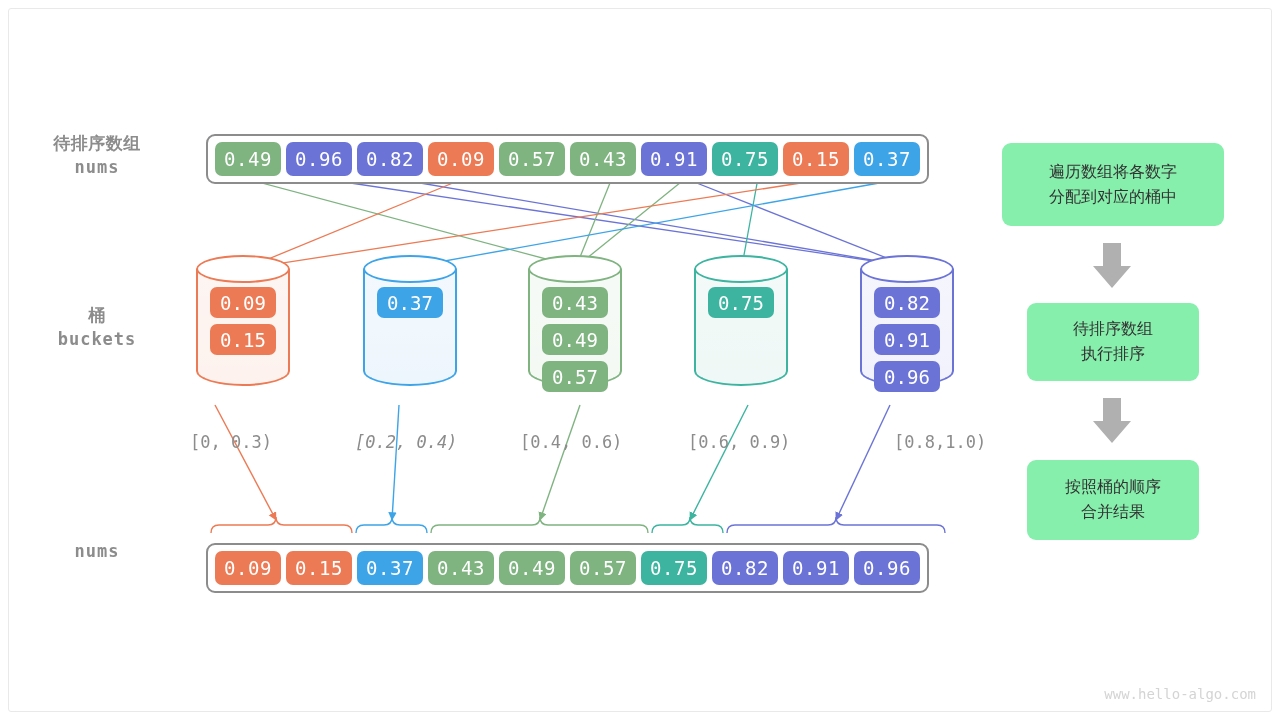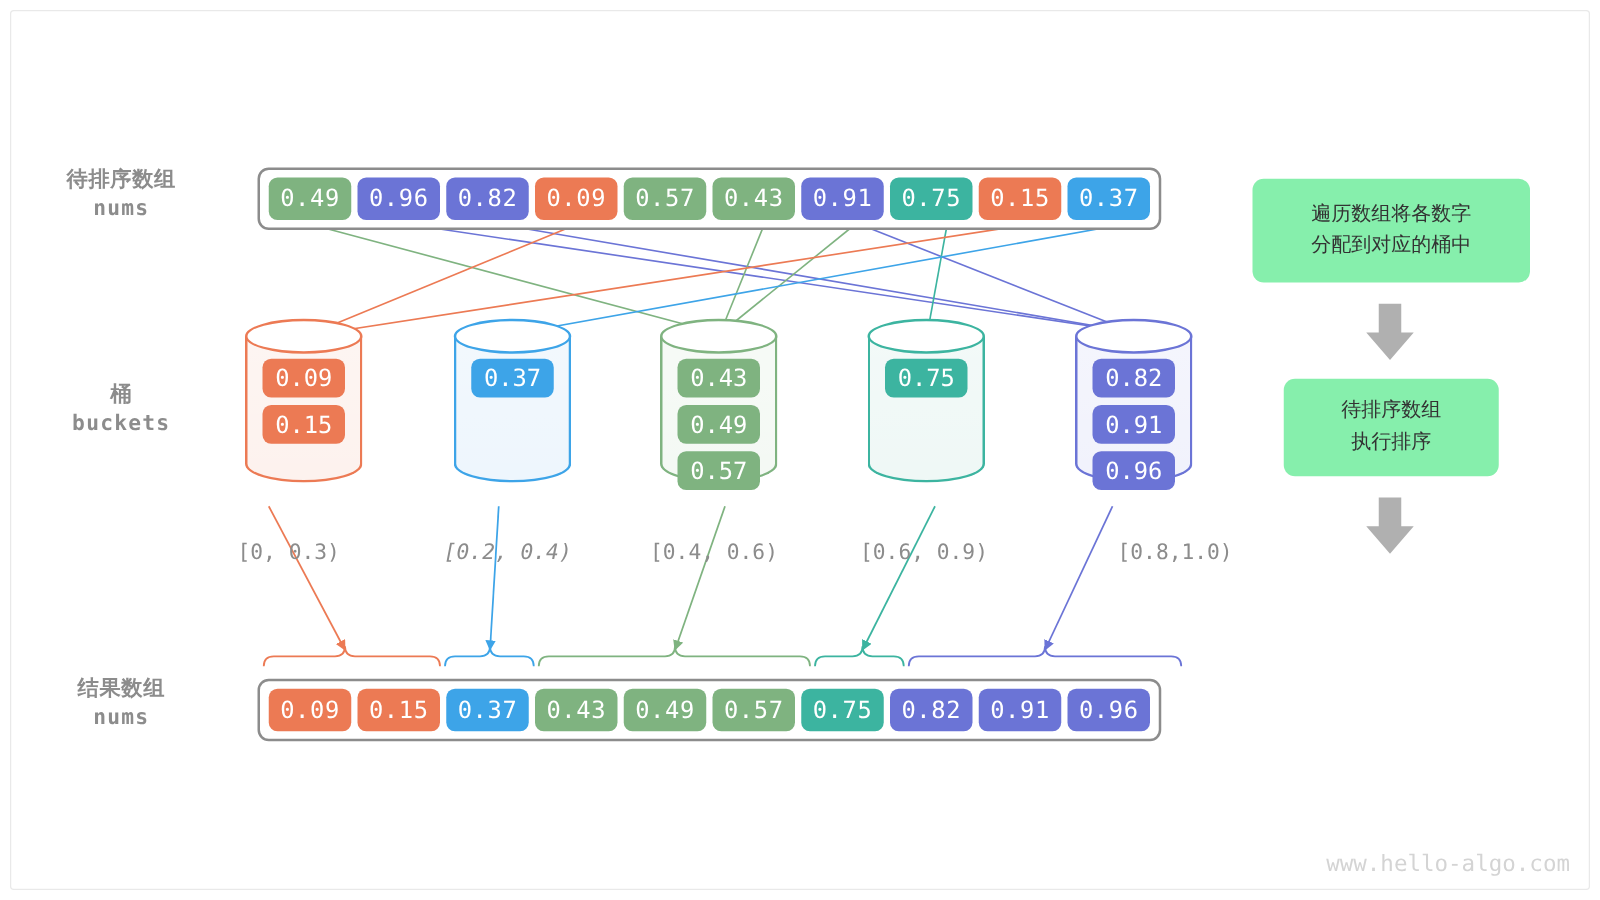--- a/index.html
+++ b/index.html
@@ -107,21 +107,21 @@
     line-height: 1.55;
     text-align: center;
     display: flex; flex-direction: column;
     align-items: center; justify-content: center;
     padding: 10px 14px;
   }
 
   
   .watermark {
     position: absolute; right: 24px; bottom: 18px;
-    color: #d4d4d4; font-size: 18px;
+    color: #d4d4d4; font-size: 14px;
     font-family: "DejaVu Sans Mono", "Liberation Mono", monospace;
   }
 
   
   .frame {
     position: absolute; left: 8px; top: 8px;
     width: 1264px; height: 704px;
     border: 1px solid #e9e9e9; border-radius: 3px;
   }
 </style>
@@ -214,21 +214,20 @@
     <div class="mono">nums</div>
   </div>
 
   <div class="rowlabel" style="left:12px; top:305px;">
     <div>桶</div>
     <div class="mono">buckets</div>
   </div>
 
 
   <div class="rowlabel" style="left:12px; top:540px;">
-    <div>结果数组</div>
     <div class="mono">nums</div>
   </div>
 
   <div class="array" id="input-array" style="left:206px; top:134px;">
       <div class="cell" style="background: rgb(127, 179, 128);">0.49</div>
       <div class="cell" style="background: rgb(107, 116, 214);">0.96</div>
       <div class="cell" style="background: rgb(107, 116, 214);">0.82</div>
       <div class="cell" style="background: rgb(236, 122, 84);">0.09</div>
       <div class="cell" style="background: rgb(127, 179, 128);">0.57</div>
       <div class="cell" style="background: rgb(127, 179, 128);">0.43</div>
@@ -310,16 +309,20 @@
   <div class="step" style="left:1002px; top:143px; width:222px; height:83px;">
     <div>遍历数组将各数字</div>
     <div>分配到对应的桶中</div>
   </div>
 
   <div class="step" style="left:1027px; top:303px; width:172px; height:78px;">
     <div>待排序数组</div>
     <div>执行排序</div>
   </div>
 
+  <div class="step" style="left:1027px; top:460px; width:172px; height:80px;">
+    <div>按照桶的顺序</div>
+    <div>合并结果</div>
+  </div>
 
   <div class="watermark">www.hello-algo.com</div>
 
 </div>
 
 </body></html>

